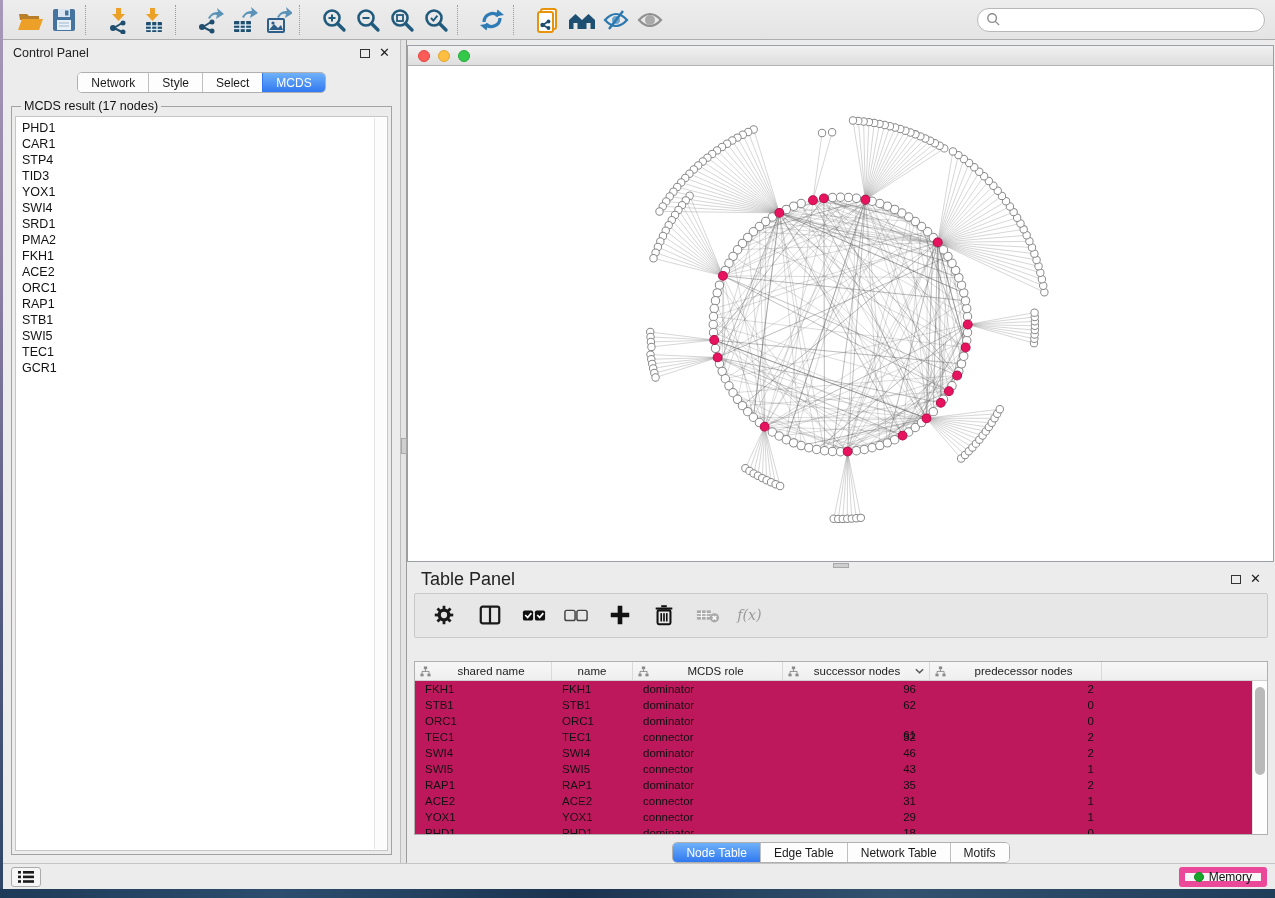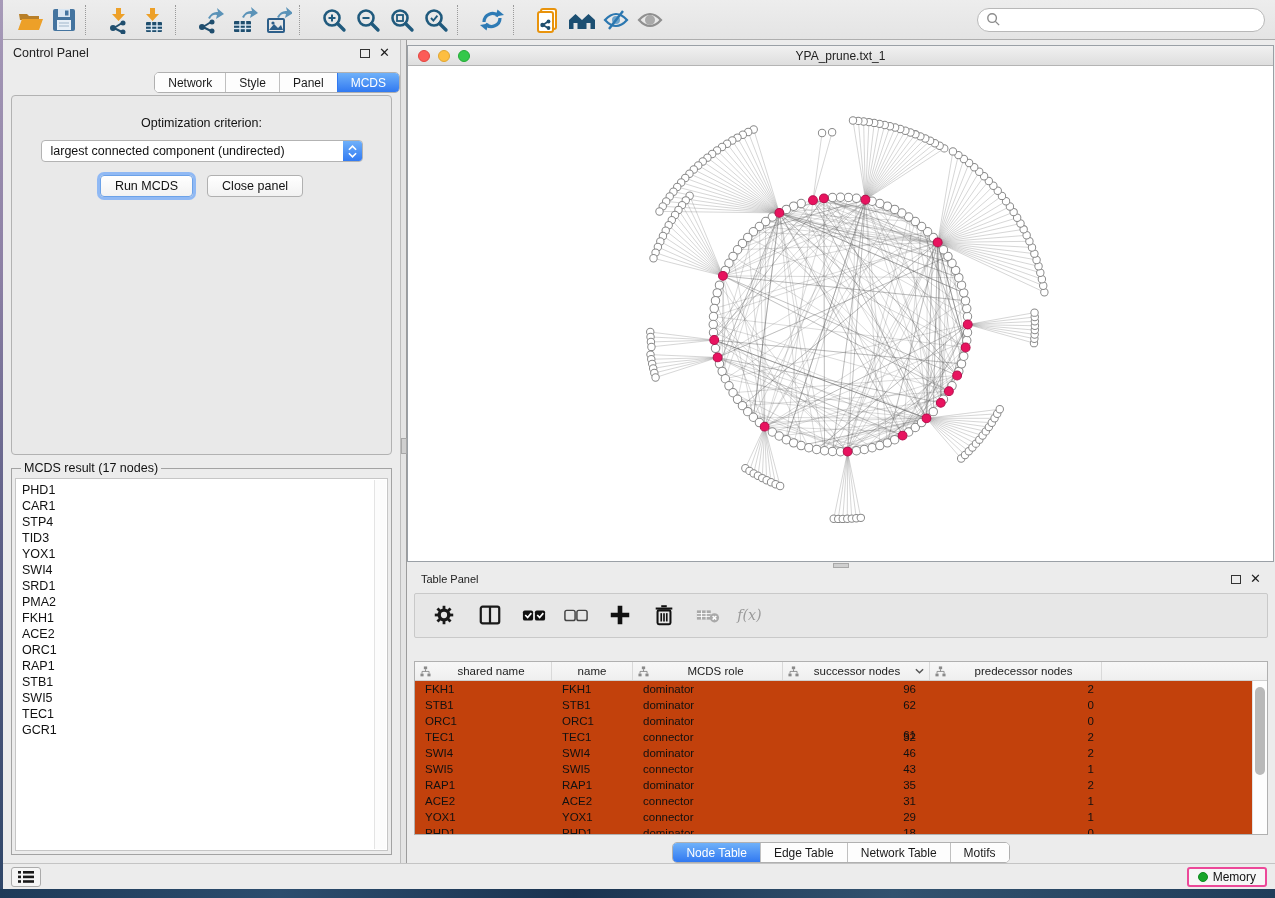--- a/index.html
+++ b/index.html
@@ -35,21 +35,21 @@
   .cp-title { font-size:12.5px; color:#222; }
   .panel-btns { margin-left:auto; display:flex; gap:9px; align-items:center; }
   .float-btn { width:10px; height:9px; border:1.5px solid #333; background:transparent; }
   .close-x { font-size:13px; font-weight:bold; color:#1a1a1a; line-height:10px; }
 
   .seg { display:inline-flex; border:1px solid #b0b0b0; border-radius:5px; overflow:hidden; background:#fff; height:21px; }
   .seg .seg-item { padding:0 13px; font-size:12px; display:flex; align-items:center; color:#1a1a1a;
     border-left:1px solid #c0c0c0; background:#fdfdfd; white-space:nowrap; }
   .seg .seg-item:first-child { border-left:none; }
   .seg .seg-item.sel { background:linear-gradient(#6fb1f9,#3179f1); color:#fff; border-left-color:#3179f1; }
-  .cp-tabs-row { display:flex; justify-content:flex-end; margin-top:6px; }
+  .cp-tabs-row { display:flex; justify-content:center; margin-top:6px; }
 
   .cp-content { margin:2px 8px 0 8px; height:360px; border:1px solid #b2b2b2; border-radius:4px; background:#e9e9e9; }
   .opt-label { text-align:center; margin-top:20px; font-size:12.5px; color:#111; }
   .select-row { display:flex; justify-content:center; margin-top:10px; }
   .mac-select { width:322px; height:22px; background:#fff; border:1px solid #b3b3b3; border-radius:4px;
     display:flex; align-items:center; overflow:hidden; }
   .mac-select .val { flex:1; font-size:12.5px; padding-left:9px; color:#111; white-space:nowrap; }
   .mac-select .stepper { width:19px; height:22px; background:linear-gradient(#72b3fa,#2f78f2);
     display:flex; flex-direction:column; align-items:center; justify-content:center; gap:1px; border-radius:0 3px 3px 0; }
   .mac-select .stepper svg { display:block; }
@@ -77,26 +77,26 @@
   .net-title { position:absolute; left:0; right:0; text-align:center; font-size:12px; color:#222; }
   .net-canvas { flex:1; position:relative; background:#fff; }
   .net-canvas svg { position:absolute; inset:0; }
 
   .h-split { height:6px; position:relative; background:#ececec; }
   .h-split .knob { position:absolute; left:50%; top:1px; width:16px; height:5px; margin-left:-8px; background:#cfcfcf; border:1px solid #a8a8a8; }
 
   
   .table-panel { flex:1; display:flex; flex-direction:column; min-height:0; }
   .tp-header { height:24px; display:flex; align-items:center; padding:0 14px; }
-  .tp-title { font-size:11px; color:#222;text-align:center; }
+  .tp-title { font-size:18px; color:#222;text-align:center; }
   .tp-toolbar { margin:2px 7px 16px 7px; height:48px; background:#e7e7e7; border:1px solid #c9c9c9; border-radius:2px;
     display:flex; align-items:center; padding-left:14px; gap:8px; }
   .tp-toolbar .tbtn { width:30px; height:28px; }
 
-  .tbl-wrap { margin:7px 7px 0 7px; border:1px solid #b0b0b0; background:#c2410c; height:184px; position:relative;
+  .tbl-wrap { margin:7px 7px 0 7px; border:1px solid #b0b0b0; background:#be185d; height:184px; position:relative;
     display:flex; flex-direction:column; overflow:hidden; }
   .tbl-head { display:flex; height:19px; background:linear-gradient(#f7f7f7,#efefef); border-bottom:1px solid #cfcfcf; flex:none; }
   .th { display:flex; align-items:center; border-right:1px solid #d9d9d9; font-size:11.5px; color:#222; position:relative; }
   .th .tree { margin-left:5px; display:flex; }
   .th .lbl { flex:1; text-align:center; padding:0 4px; white-space:nowrap; }
   .th .sort { margin-right:5px; display:flex; }
   .th.fill { border-right:none; flex:1; }
   .tbl-body { flex:1; overflow:hidden; }
   .tr { display:flex; height:16px; align-items:center; }
   .td { font-size:11.5px; color:#111; white-space:nowrap; overflow:hidden; }
@@ -105,21 +105,21 @@
   .tbl-scroll { position:absolute; top:19px; right:0; bottom:0; width:15px; background:#fdfdfd; border-left:1px solid #e2e2e2; }
   .tbl-scroll .thumb { position:absolute; top:6px; left:2px; width:10px; height:88px; background:#b9b9b9; border-radius:5px; }
 
   .bottom-tabs-row { display:flex; justify-content:center; margin-top:7px; }
   .spacer { flex:1; }
 
   
   .status-bar { height:26px; border-top:1px solid #c4c4c4; background:#ececec; display:flex; align-items:center; padding:0 8px; }
   .list-btn { width:30px; height:20px; border:1px solid #ababab; background:#f6f6f6; border-radius:3px;
     display:flex; align-items:center; justify-content:center; }
-  .mem-btn { margin-left:auto; height:20px; border:2px solid #ec4899; background:#f6f6f6; border-radius:3px;
+  .mem-btn { margin-left:auto; height:20px; border:6px solid #ec4899; background:#f6f6f6; border-radius:3px;
     display:flex; align-items:center; gap:5px; padding:0 9px; font-size:12px; color:#111; }
   .mem-dot { width:10px; height:10px; border-radius:50%; background:#17a529; border:1px solid #0f8a20; }
 </style>
 </head>
 <body>
 
 <div class="desk-left"></div>
 <div class="desk-bottom"></div>
 
 <div class="app">
@@ -288,44 +288,24 @@
         <span class="cp-title">Control Panel</span>
         <span class="panel-btns">
           <span class="float-btn"></span>
           <span class="close-x">✕</span>
         </span>
       </div>
       <div class="cp-tabs-row">
           <div class="seg" id="cp-tabs">
             <div class="seg-item">Network</div>
             <div class="seg-item">Style</div>
-            <div class="seg-item">Panel</div>
+            <div class="seg-item">Select</div>
             <div class="seg-item sel">MCDS</div>
           </div>
         </div>
-      <div class="cp-content">
-        <div class="opt-label">Optimization criterion:</div>
-        <div class="select-row">
-          <div class="mac-select">
-            <span class="val">largest connected component (undirected)</span>
-            <span class="stepper">
-              <svg width="9" height="6" viewBox="0 0 10 6">
-                  <path d="M1 5l4-4 4 4" fill="none" stroke="#fff" stroke-width="1.8"></path>
-                </svg>
-              <svg width="9" height="6" viewBox="0 0 10 6">
-                  <path d="M1 1l4 4 4-4" fill="none" stroke="#fff" stroke-width="1.8"></path>
-                </svg>
-            </span>
-          </div>
-        </div>
-        <div class="btn-row">
-          <div class="mac-btn focus">Run MCDS</div>
-          <div class="mac-btn">Close panel</div>
-        </div>
-      </div>
       <fieldset class="mcds-box">
         <legend>MCDS result (17 nodes)</legend>
         <div class="mcds-list" id="mcds-list">
           <div class="track"></div>
         <div>PHD1</div>
             <div>CAR1</div>
             <div>STP4</div>
             <div>TID3</div>
             <div>YOX1</div>
             <div>SWI4</div>
@@ -349,21 +329,20 @@
 
     <div class="right-col">
 
       <div class="net-frame">
         <div class="net-titlebar">
           <div class="lights">
             <span class="light red"></span>
             <span class="light yellow"></span>
             <span class="light green"></span>
           </div>
-          <div class="net-title">YPA_prune.txt_1</div>
         </div>
         <div class="net-canvas">
           <svg id="net-svg" width="100%" height="100%" preserveAspectRatio="xMidYMid meet" viewBox="0 0 860 494">
               <line x1="369.011615824715" y1="146.60243720939022" x2="311.91838629219205" y2="304.75181819095405" stroke="rgba(90,90,90,0.27)" stroke-width="0.8"></line>
               <line x1="369.011615824715" y1="146.60243720939022" x2="349.0471533019164" y2="160.14481816747474" stroke="rgba(90,90,90,0.27)" stroke-width="0.8"></line>
               <line x1="369.011615824715" y1="146.60243720939022" x2="548.081613707808" y2="211.2481818090459" stroke="rgba(90,90,90,0.27)" stroke-width="0.8"></line>
               <line x1="369.011615824715" y1="146.60243720939022" x2="553.0100614633361" y2="226.41638433006344" stroke="rgba(90,90,90,0.27)" stroke-width="0.8"></line>
               <line x1="369.011615824715" y1="146.60243720939022" x2="553.0100614633361" y2="226.41638433006344" stroke="rgba(90,90,90,0.27)" stroke-width="0.8"></line>
               <line x1="369.011615824715" y1="146.60243720939022" x2="556.7493945103905" y2="250.0256040197772" stroke="rgba(90,90,90,0.27)" stroke-width="0.8"></line>
               <line x1="369.011615824715" y1="146.60243720939022" x2="541.2909483655707" y2="196.81728338908215" stroke="rgba(90,90,90,0.27)" stroke-width="0.8"></line>

